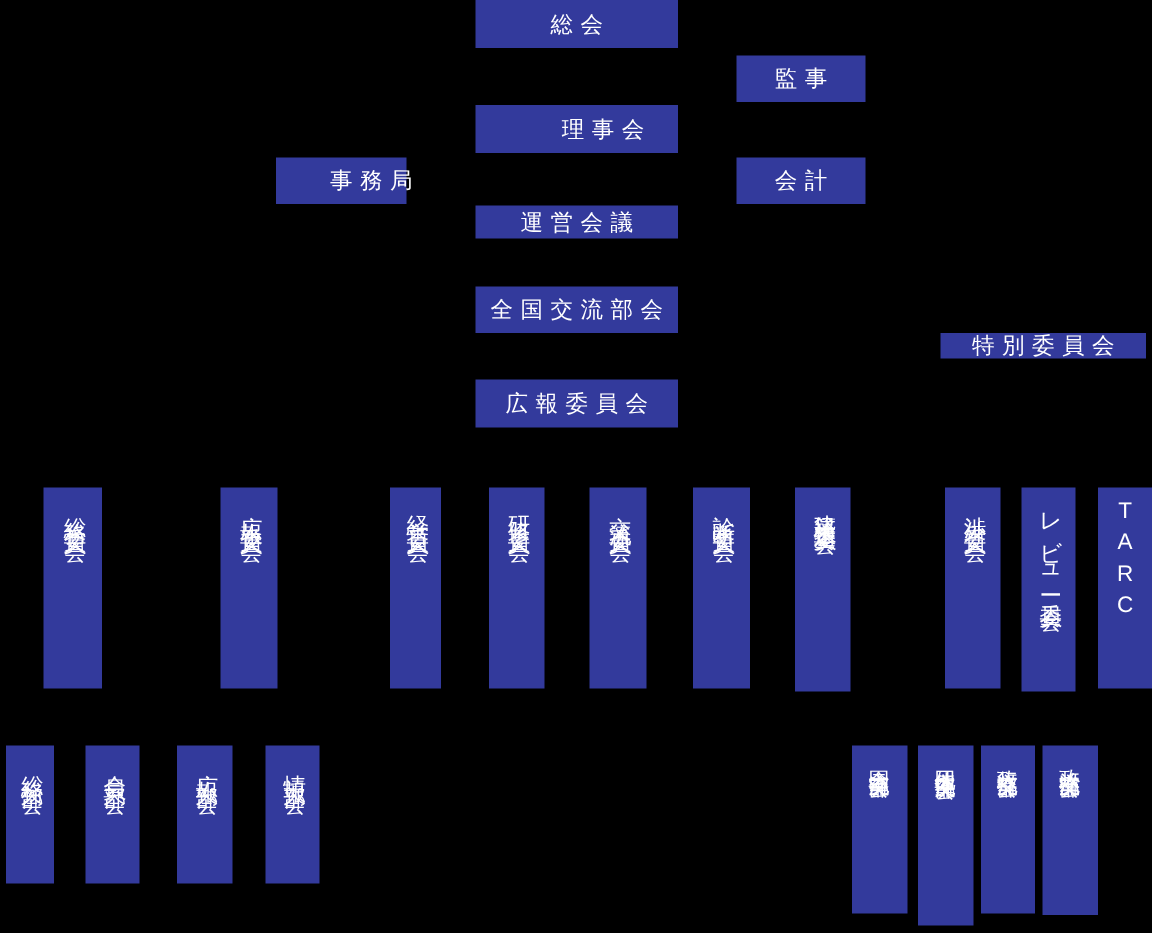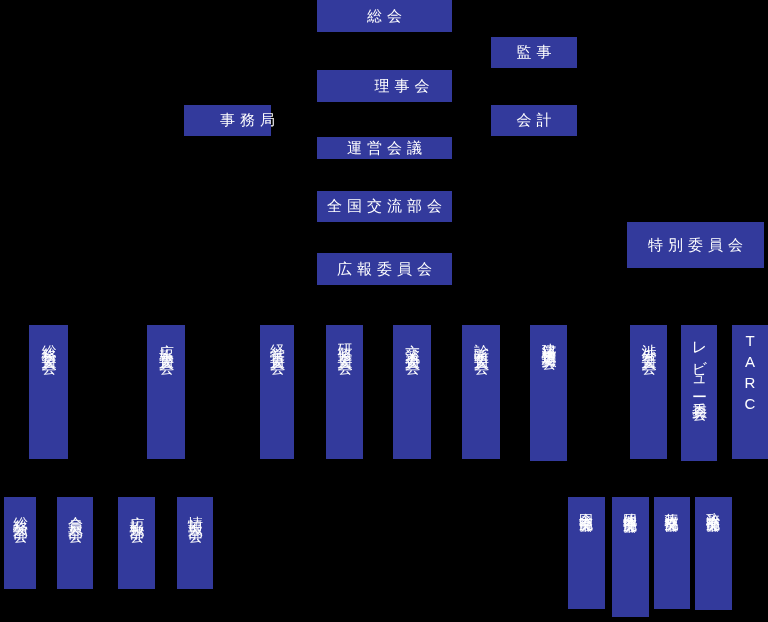--- a/index.html
+++ b/index.html
@@ -81,21 +81,21 @@
 
   <div class="node h" style="left:491px; top:105px; width:86px;  height:31px;">
     <span class="lbl">会計</span>
   </div>
   <div class="node h" style="left:491px; top:37px;  width:86px;  height:31px;">
     <span class="lbl">監事</span>
   </div>
   <div class="node h" style="left:184px; top:105px; width:87px;  height:31px;padding-left:40px;">
     <span class="lbl">事務局</span>
   </div>
-  <div class="node h" style="left:627px; top:222px; width:137px; height:46px;">
+  <div class="node h" style="left:627px; top:222px; width:137px; height:17px;">
     <span class="lbl">特別委員会</span>
   </div>
 
   <div class="node v" style="left:29px;  top:325px; width:39px; height:134px;">
     <span class="lbl">総務委員会</span>
   </div>
   <div class="node v" style="left:147px; top:325px; width:38px; height:134px;">
     <span class="lbl">広報委員会</span>
   </div>
   <div class="node v" style="left:260px; top:325px; width:34px; height:134px;">

